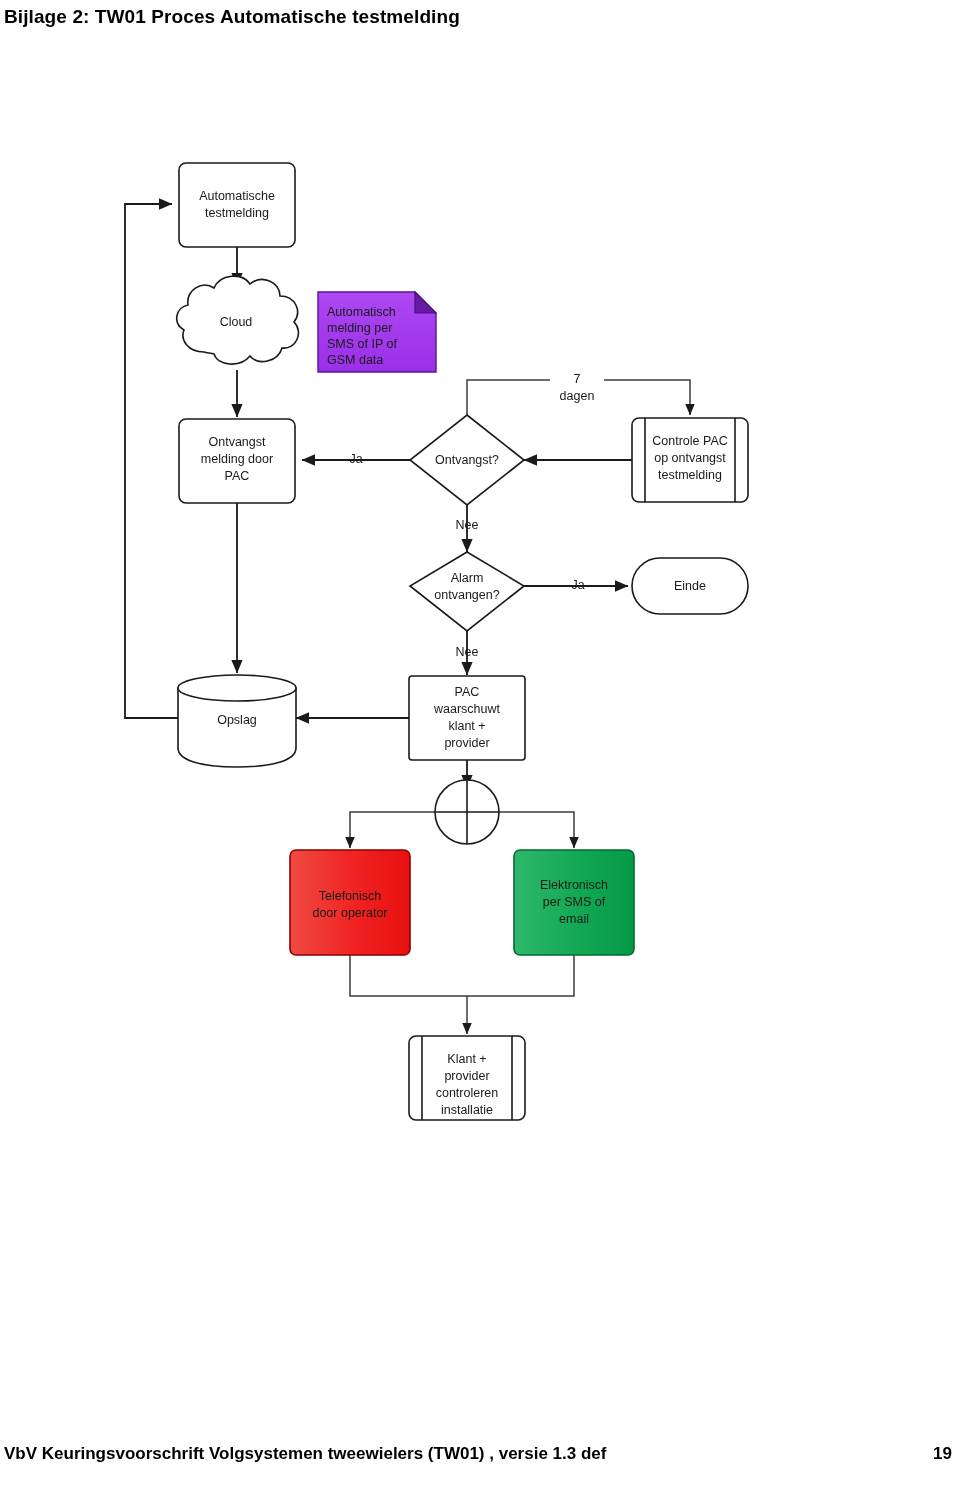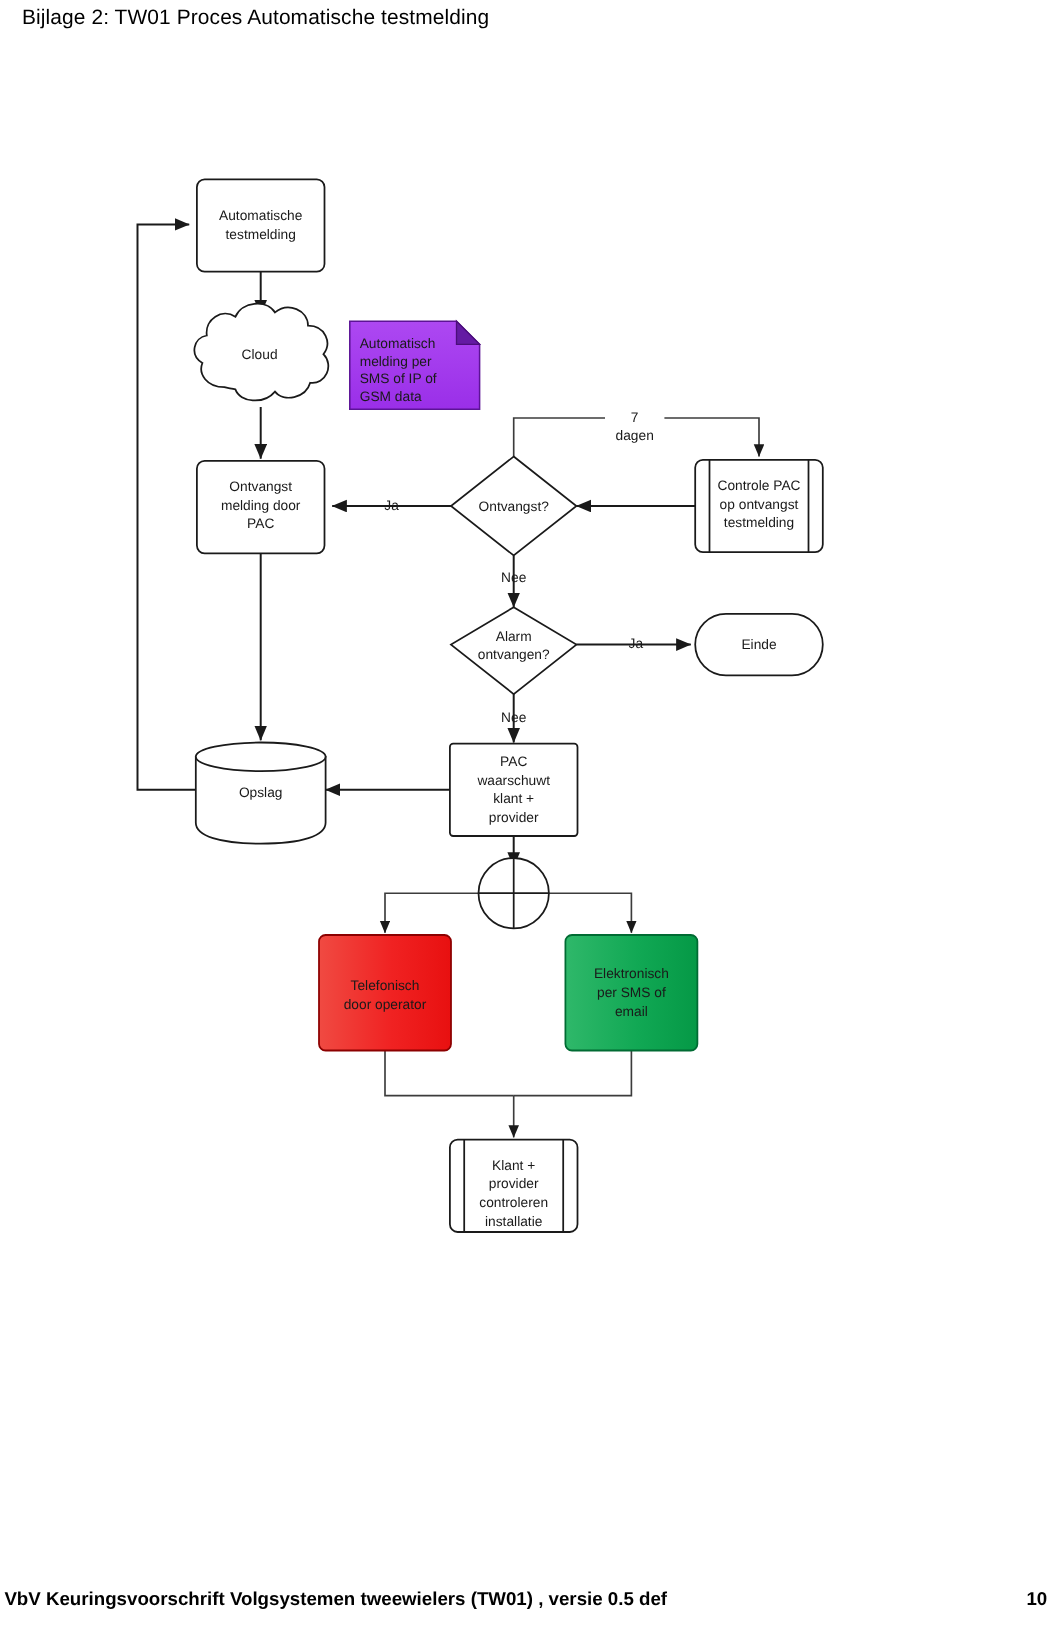--- a/index.html
+++ b/index.html
@@ -17,24 +17,24 @@
     overflow: hidden;
   }
   .page {
     position: absolute;
     left: 0; top: 0;
     width: 960px;
     height: 1486px;
   }
   #page-title {
     position: absolute;
-    left: 20px;
+    left: 4px;
     top: 6px;
     font-size: 19px;
-    font-weight: normal;
+    font-weight: bold;
     letter-spacing: 0.1px;
     white-space: nowrap;
   }
   #diagram-wrap {
     position: absolute;
     left: 0;
     top: 120px;
     width: 960px;
     height: 1010px;
     padding-left: 12px;
@@ -278,17 +278,17 @@
       <text class="edge-label" x="455" y="406">Nee</text>
       <text class="edge-label" x="566" y="466">Ja</text>
       <text class="edge-label" x="455" y="533">Nee</text>
       <text class="edge-label" x="565" y="260">7</text>
       <text class="edge-label" x="565" y="277">dagen</text>
 
     </svg>
   </div>
 
   <div id="footer">
-    <span id="footer-text">VbV Keuringsvoorschrift Volgsystemen tweewielers (TW01) , versie 0.5 def</span>
-    <span id="footer-page">10</span>
+    <span id="footer-text">VbV Keuringsvoorschrift Volgsystemen tweewielers (TW01) , versie 1.3 def</span>
+    <span id="footer-page">19</span>
   </div>
 
 </div>
 
 </body></html>

